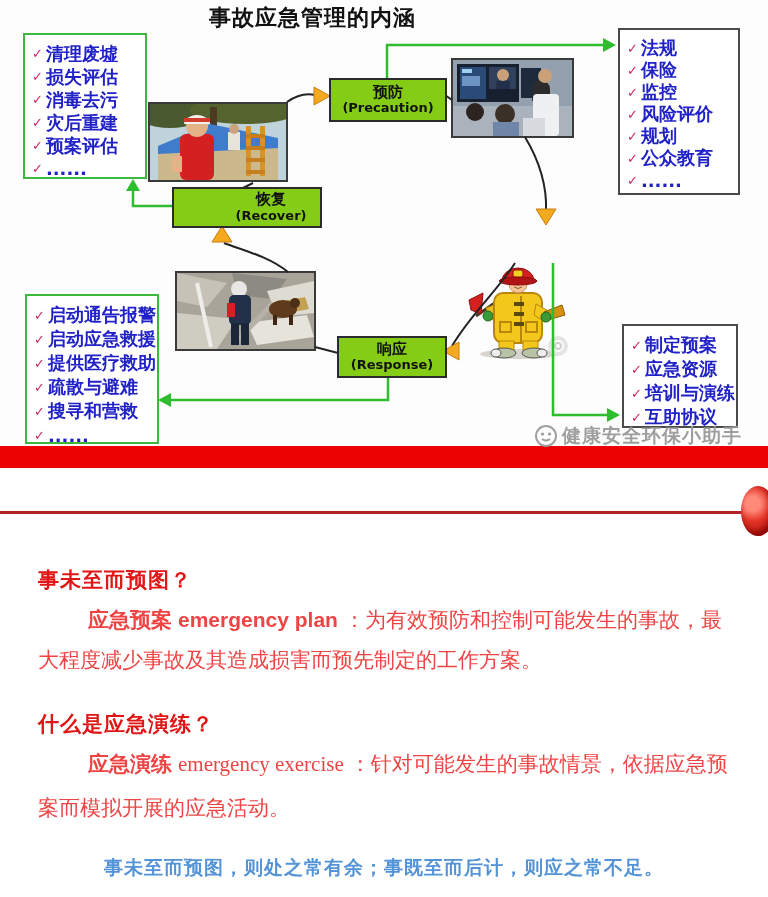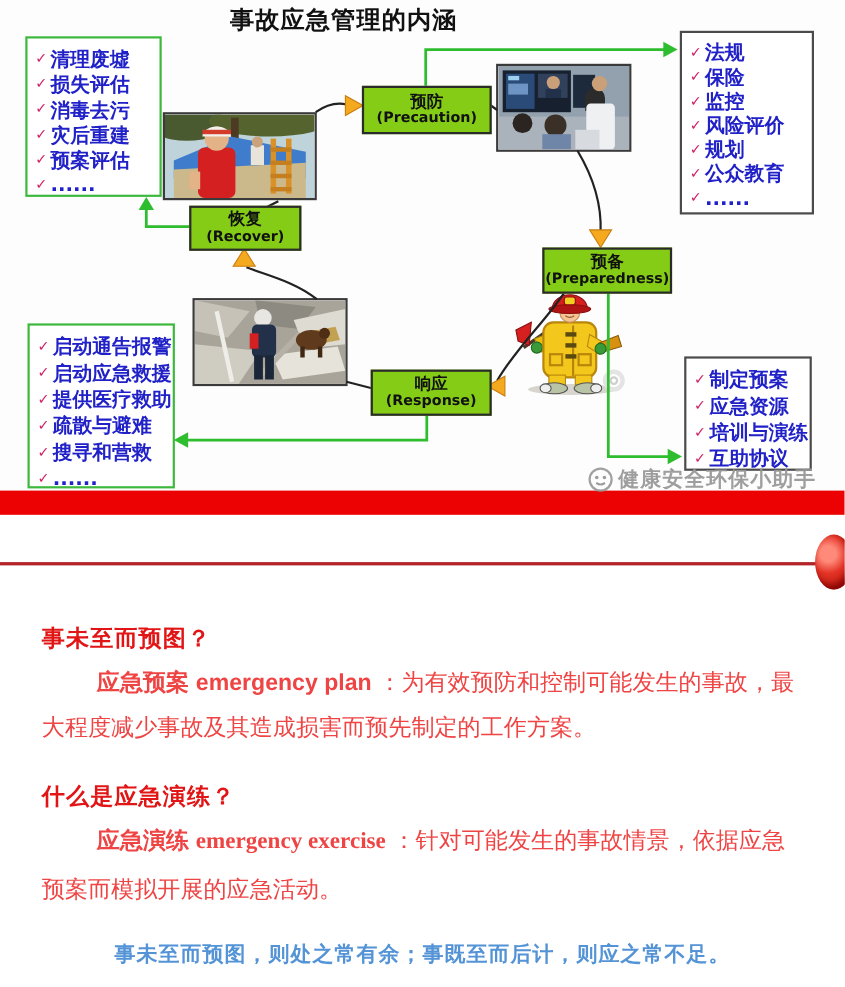--- a/index.html
+++ b/index.html
@@ -23,21 +23,21 @@
   .box-response-list .li{height:24px;}
   .box-preparedness-list{left:622px;top:324px;width:116px;height:104px;}
   .box-preparedness-list .li{height:24px;}
   .node{position:absolute;background:#84cc16;border:2px solid #2b2b2b;z-index:4;display:flex;
         flex-direction:column;align-items:center;justify-content:center;line-height:1.15;}
   .node .nz{font-size:15px;font-weight:bold;color:#111;}
   .node .ne{font-size:13px;font-weight:bold;color:#111;}
   .node-precaution{left:329px;top:78px;width:114px;height:40px;}
   .node-preparedness{left:493px;top:225px;width:114px;height:38px;}
   .node-response{left:337px;top:336px;width:106px;height:38px;}
-  .node-recover{left:172px;top:187px;width:98px;height:37px;}
+  .node-recover{left:172px;top:187px;width:98px;height:37px;padding-left:48px;}
   .photo{position:absolute;z-index:1;border:2px solid #3a3a3a;box-sizing:border-box;overflow:hidden;}
   .photo svg{display:block;}
   .ph-recover{left:148px;top:102px;width:140px;height:80px;}
   .ph-meeting{left:451px;top:58px;width:123px;height:80px;}
   .ph-rubble{left:175px;top:271px;width:141px;height:80px;}
   .fireman{position:absolute;left:466px;top:260px;width:108px;height:100px;z-index:2;}
   .connectors{position:absolute;left:0;top:0;width:768px;height:446px;z-index:3;pointer-events:none;}
   
   .watermark{position:absolute;left:534px;top:423px;z-index:7;display:flex;align-items:center;
              color:rgba(150,150,150,0.92);font-size:19px;font-weight:bold;letter-spacing:1px;}
@@ -51,21 +51,21 @@
   .sec-heading{position:absolute;left:38px;margin:0;font-size:21px;font-weight:bold;color:#e11515;
                letter-spacing:1px;}
   .h-plan{top:566px;}
   .h-exercise{top:710px;}
   .para{position:absolute;left:38px;width:696px;margin:0;color:#ef4444;font-size:21px;
         font-family:"DejaVu Serif","Liberation Serif",serif;text-indent:50px;}
   .p-plan{top:600px;line-height:40px;}
   .p-exercise{top:742px;line-height:44px;}
   .term-zh{font-weight:bold;}
   .term-en-sans{font-weight:bold;font-family:"Liberation Sans","DejaVu Sans",sans-serif;margin:0 6px;}
-  .term-en-serif{font-weight:bold;font-family:"Liberation Serif","DejaVu Serif",serif;margin:0 6px;}
+  .term-en-serif{font-weight:normal;font-family:"Liberation Serif","DejaVu Serif",serif;margin:0 6px;}
   .quote{position:absolute;left:0;top:855px;width:768px;text-align:center;font-size:19px;
          font-weight:bold;color:#5494d6;letter-spacing:1px;}
 </style>
 </head>
 <body>
 
 <div class="page">
 
   <div class="diagram">
 
@@ -304,24 +304,20 @@
         <polygon points="133,179 126,191 140,191"></polygon>
         <polygon points="158,400 171,393 171,407"></polygon>
         <polygon points="620,415 607,408 607,422"></polygon>
       </g>
     </svg>
 
     <div class="node node-precaution">
       <div class="nz">预防</div>
       <div class="ne">(Precaution)</div>
     </div>
-    <div class="node node-preparedness">
-      <div class="nz">预备</div>
-      <div class="ne">(Preparedness)</div>
-    </div>
     <div class="node node-response">
       <div class="nz">响应</div>
       <div class="ne">(Response)</div>
     </div>
     <div class="node node-recover">
       <div class="nz">恢复</div>
       <div class="ne">(Recover)</div>
     </div>
   </div>
 

